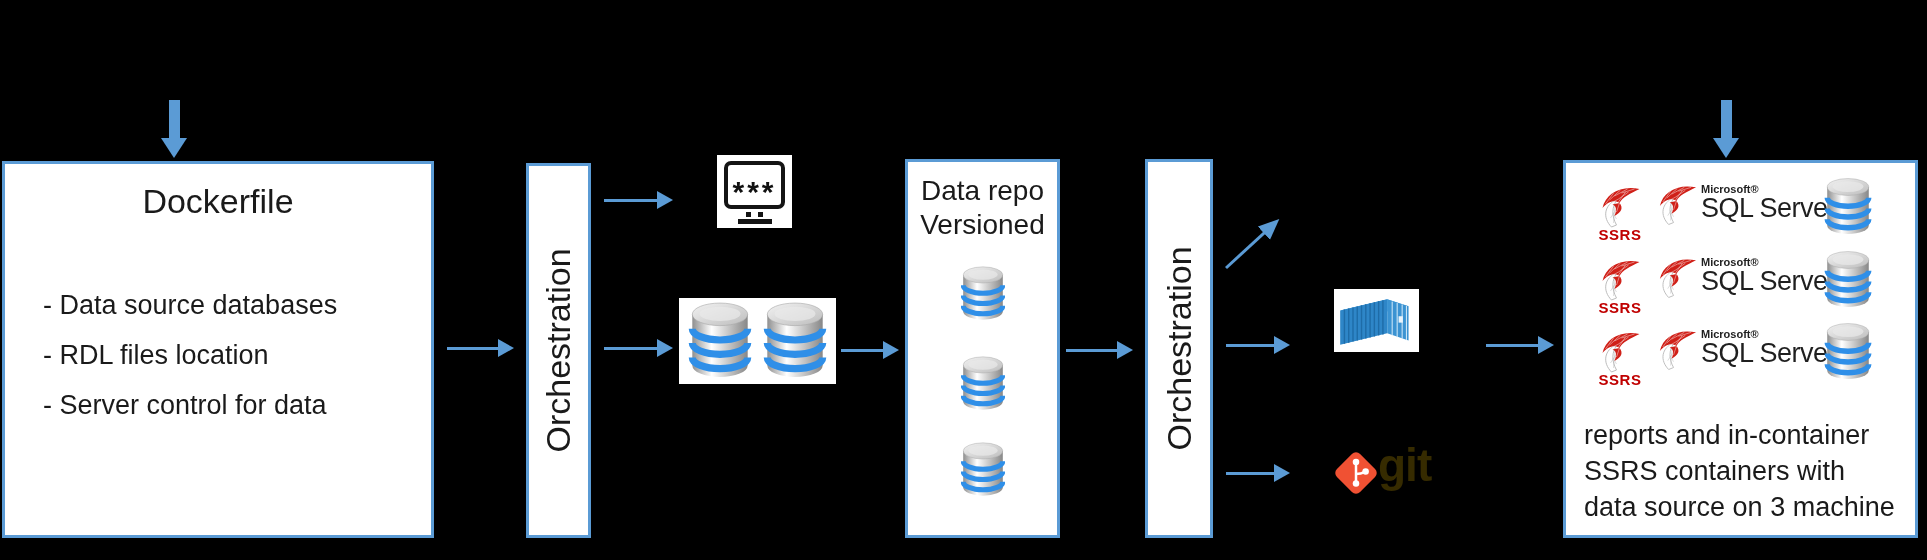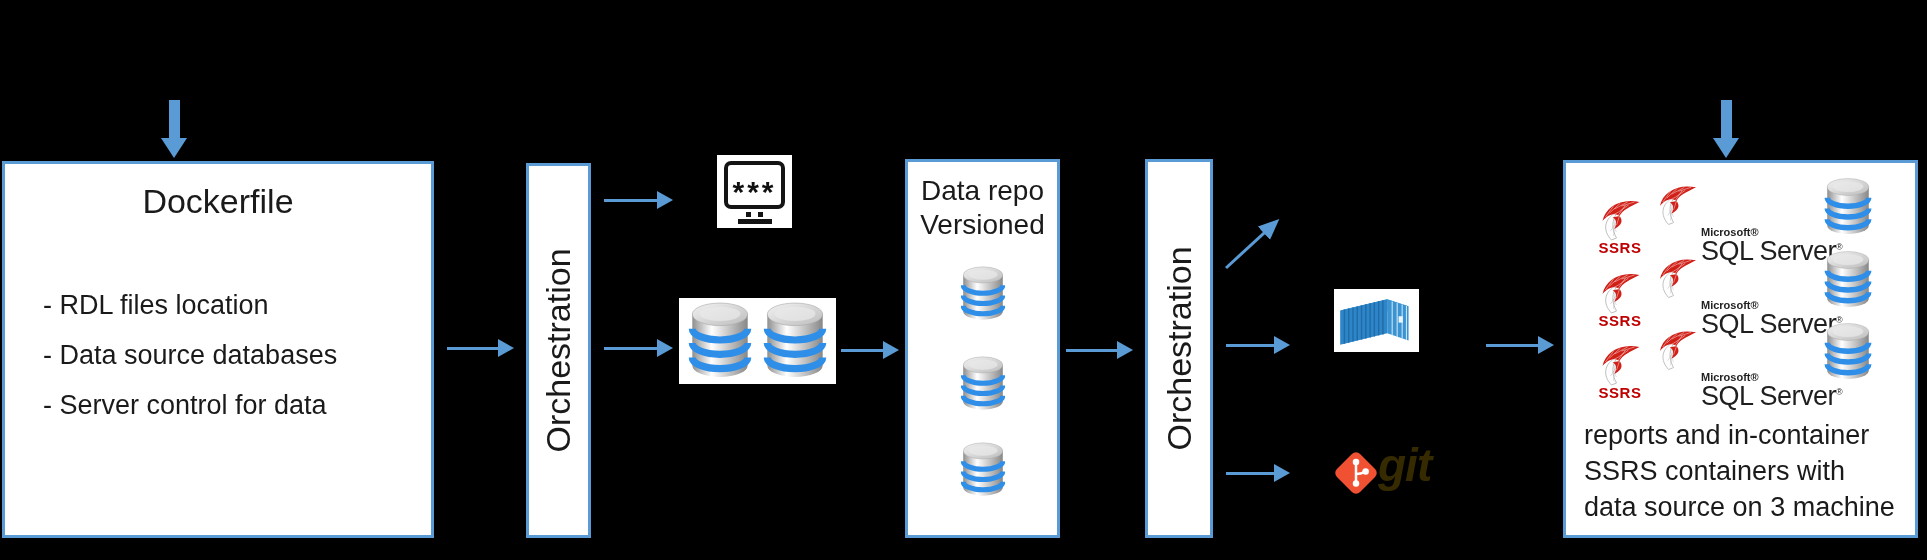--- a/index.html
+++ b/index.html
@@ -52,33 +52,33 @@
 
   
   .panel{position:absolute;background:#fff;}
 
   
   .vr-title{position:absolute;left:0;right:0;top:12px;text-align:center;font-size:28px;line-height:34px;color:var(--text-black);}
   .vr-cyl{position:absolute;left:50%;margin-left:-22px;}
 
   
   .sql-row{position:absolute;left:0;width:100%;height:70px;}
-  .ssrs-logo{position:absolute;left:30px;top:17px;width:48px;}
+  .ssrs-logo{position:absolute;left:30px;top:4px;width:48px;}
   .ssrs-label{margin-top:-3px;text-align:center;font-size:15px;font-weight:bold;color:var(--ssrs-red);letter-spacing:0.5px;}
   .sql-swoosh{position:absolute;left:88px;top:2px;}
-  .sql-text{position:absolute;left:135px;top:8px;color:#1f1f1f;white-space:nowrap;margin-top:43px;}
+  .sql-text{position:absolute;left:135px;top:8px;color:#1f1f1f;white-space:nowrap;}
   .sql-text .ms{font-size:11px;font-weight:bold;}
   .sql-text .prod{font-size:27px;letter-spacing:-0.5px;margin-top:-2px;}
   .sql-text .prod sup{font-size:9px;}
   .row-cyl{position:absolute;left:258px;top:2px;}
   .ssrs-caption{position:absolute;left:18px;top:254px;font-size:27px;line-height:36px;color:var(--text-black);white-space:nowrap;}
 
   
   .git-logo{position:absolute;}
-  .git-text{position:absolute;left:47px;top:-8px;font-size:46px;font-weight:bold;color:var(--git-text);letter-spacing:-1px;font-style:italic;}
+  .git-text{position:absolute;left:47px;top:-8px;font-size:46px;font-weight:bold;color:var(--git-text);letter-spacing:-1px;}
 
   svg{display:block;}
 </style>
 </head>
 <body>
 
 <svg width="0" height="0" style="position:absolute" aria-hidden="true">
   <defs>
     <linearGradient id="cylBody" x1="0" y1="0" x2="1" y2="0">
       <stop offset="0" stop-color="#8f8f8f"></stop>
@@ -156,22 +156,22 @@
     <div class="vhead"></div>
   </div>
   <div class="dar" style="left:1712px;top:100px;">
     <div class="vshaft"></div>
     <div class="vhead"></div>
   </div>
 
   <div class="box" style="left:2px;top:161px;width:432px;height:377px;">
     <div class="df-title">Dockerfile</div>
     <div class="df-bullets">
+      <div>- Data source databases</div>
       <div>- RDL files location</div>
-      <div>- Data source databases</div>
       <div>- Server control for data</div>
     </div>
   </div>
 
   <div class="ar" style="left:447px;top:338px;width:67px;">
     <div class="shaft"></div>
       <div class="head"></div>
   </div>
 
   <div class="box orch" style="left:526px;top:163px;width:65px;height:375px;">

